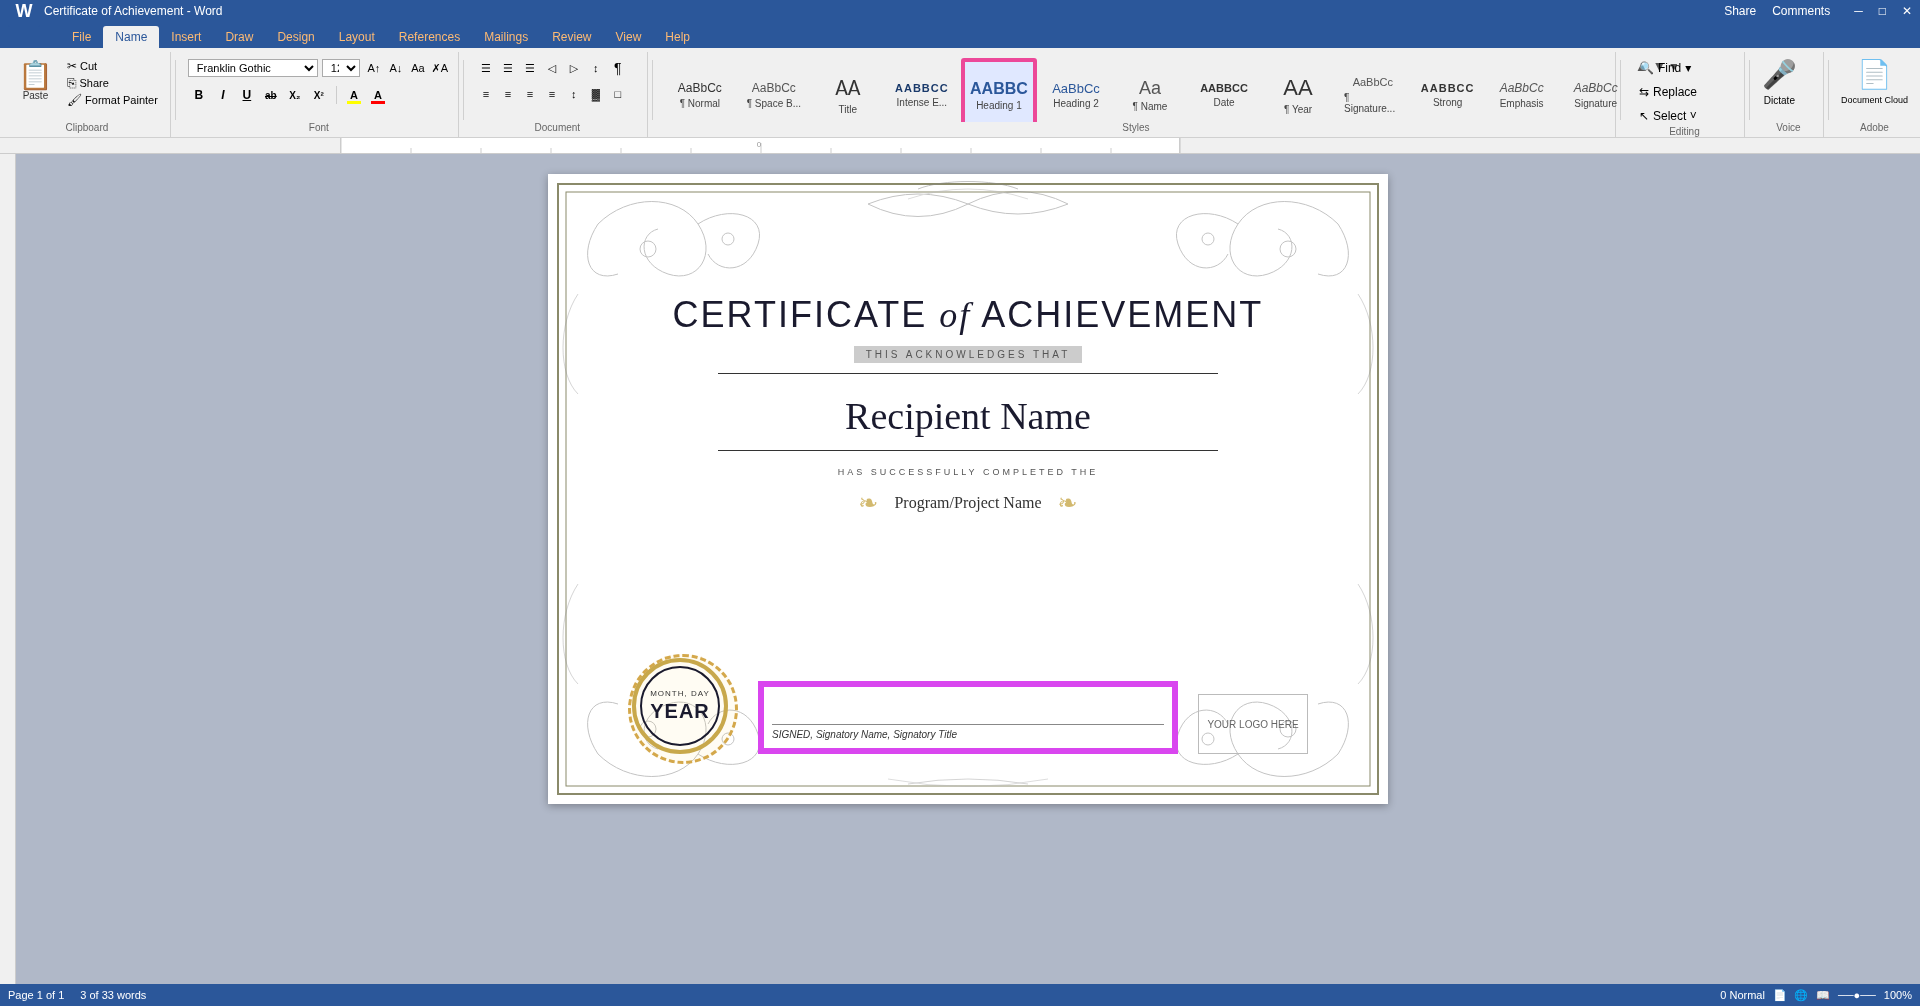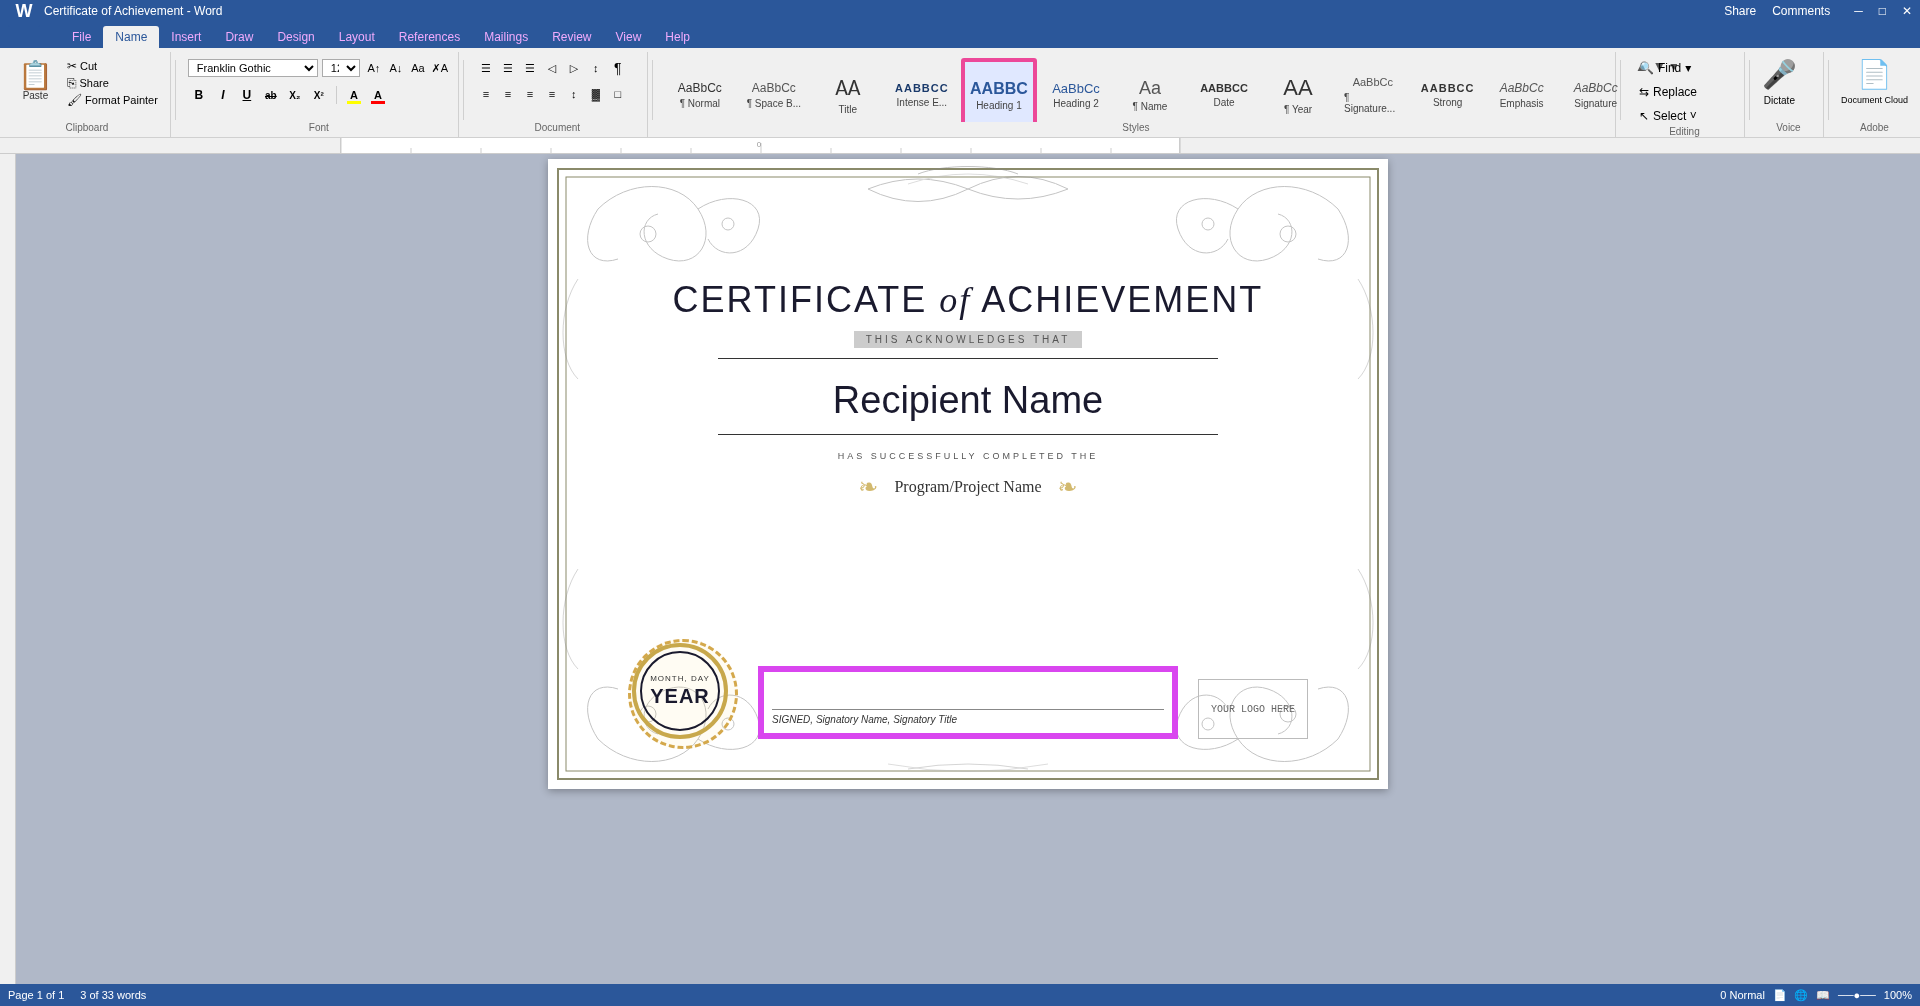--- a/index.html
+++ b/index.html
@@ -22,21 +22,21 @@
     .ribbon-tabs {
       height: 26px;
       background: #2b579a;
       display: flex;
       align-items: flex-end;
       padding-left: 60px;
     }
     .ribbon-tab {
       padding: 4px 12px;
       font-size: 12px;
-      color: #f0abfc;
+      color: #fdba74;
       cursor: pointer;
       height: 22px;
       display: flex;
       align-items: center;
     }
     .ribbon-tab.active {
       background: #f0f0f0;
       color: #2b579a;
       border-radius: 3px 3px 0 0;
     }
@@ -199,21 +199,21 @@
       border-right: 1px solid #ccc;
       flex-shrink: 0;
     }
     .doc-scroll {
       flex: 1;
       background: #b0b8c8;
       overflow: auto;
       display: flex;
       flex-direction: column;
       align-items: center;
-      padding: 5px 0;
+      padding: 20px 0;
     }
 
     
     .page {
       width: 840px;
       min-height: 630px;
       background: white;
       box-shadow: 0 2px 8px rgba(0,0,0,0.3);
       position: relative;
       overflow: hidden;
@@ -250,21 +250,21 @@
       background: #ccc;
       padding: 3px 12px;
     }
     .cert-line {
       width: 500px;
       height: 1px;
       background: #333;
       margin: 4px 0;
     }
     .cert-recipient {
-      font-family: Liberation Sans, sans-serif;
+      font-family: Liberation Serif, serif;
       font-size: 38px;
       color: #1a1a2e;
       margin: 16px 0 8px;
       text-align: center;
     }
     .cert-completed {
       font-size: 9px;
       letter-spacing: 3px;
       color: #555;
       text-transform: uppercase;
@@ -369,21 +369,20 @@
       width: 110px;
       min-height: 60px;
       border: 1px solid #bbb;
       display: flex;
       align-items: center;
       justify-content: center;
       font-size: 10px;
       color: #666;
       text-align: center;
       padding: 8px;
-      font-family: Liberation Mono, monospace;
     }
 
     
     .status-bar {
       height: 22px;
       background: #2b579a;
       display: flex;
       align-items: center;
       padding: 0 8px;
       color: white;

